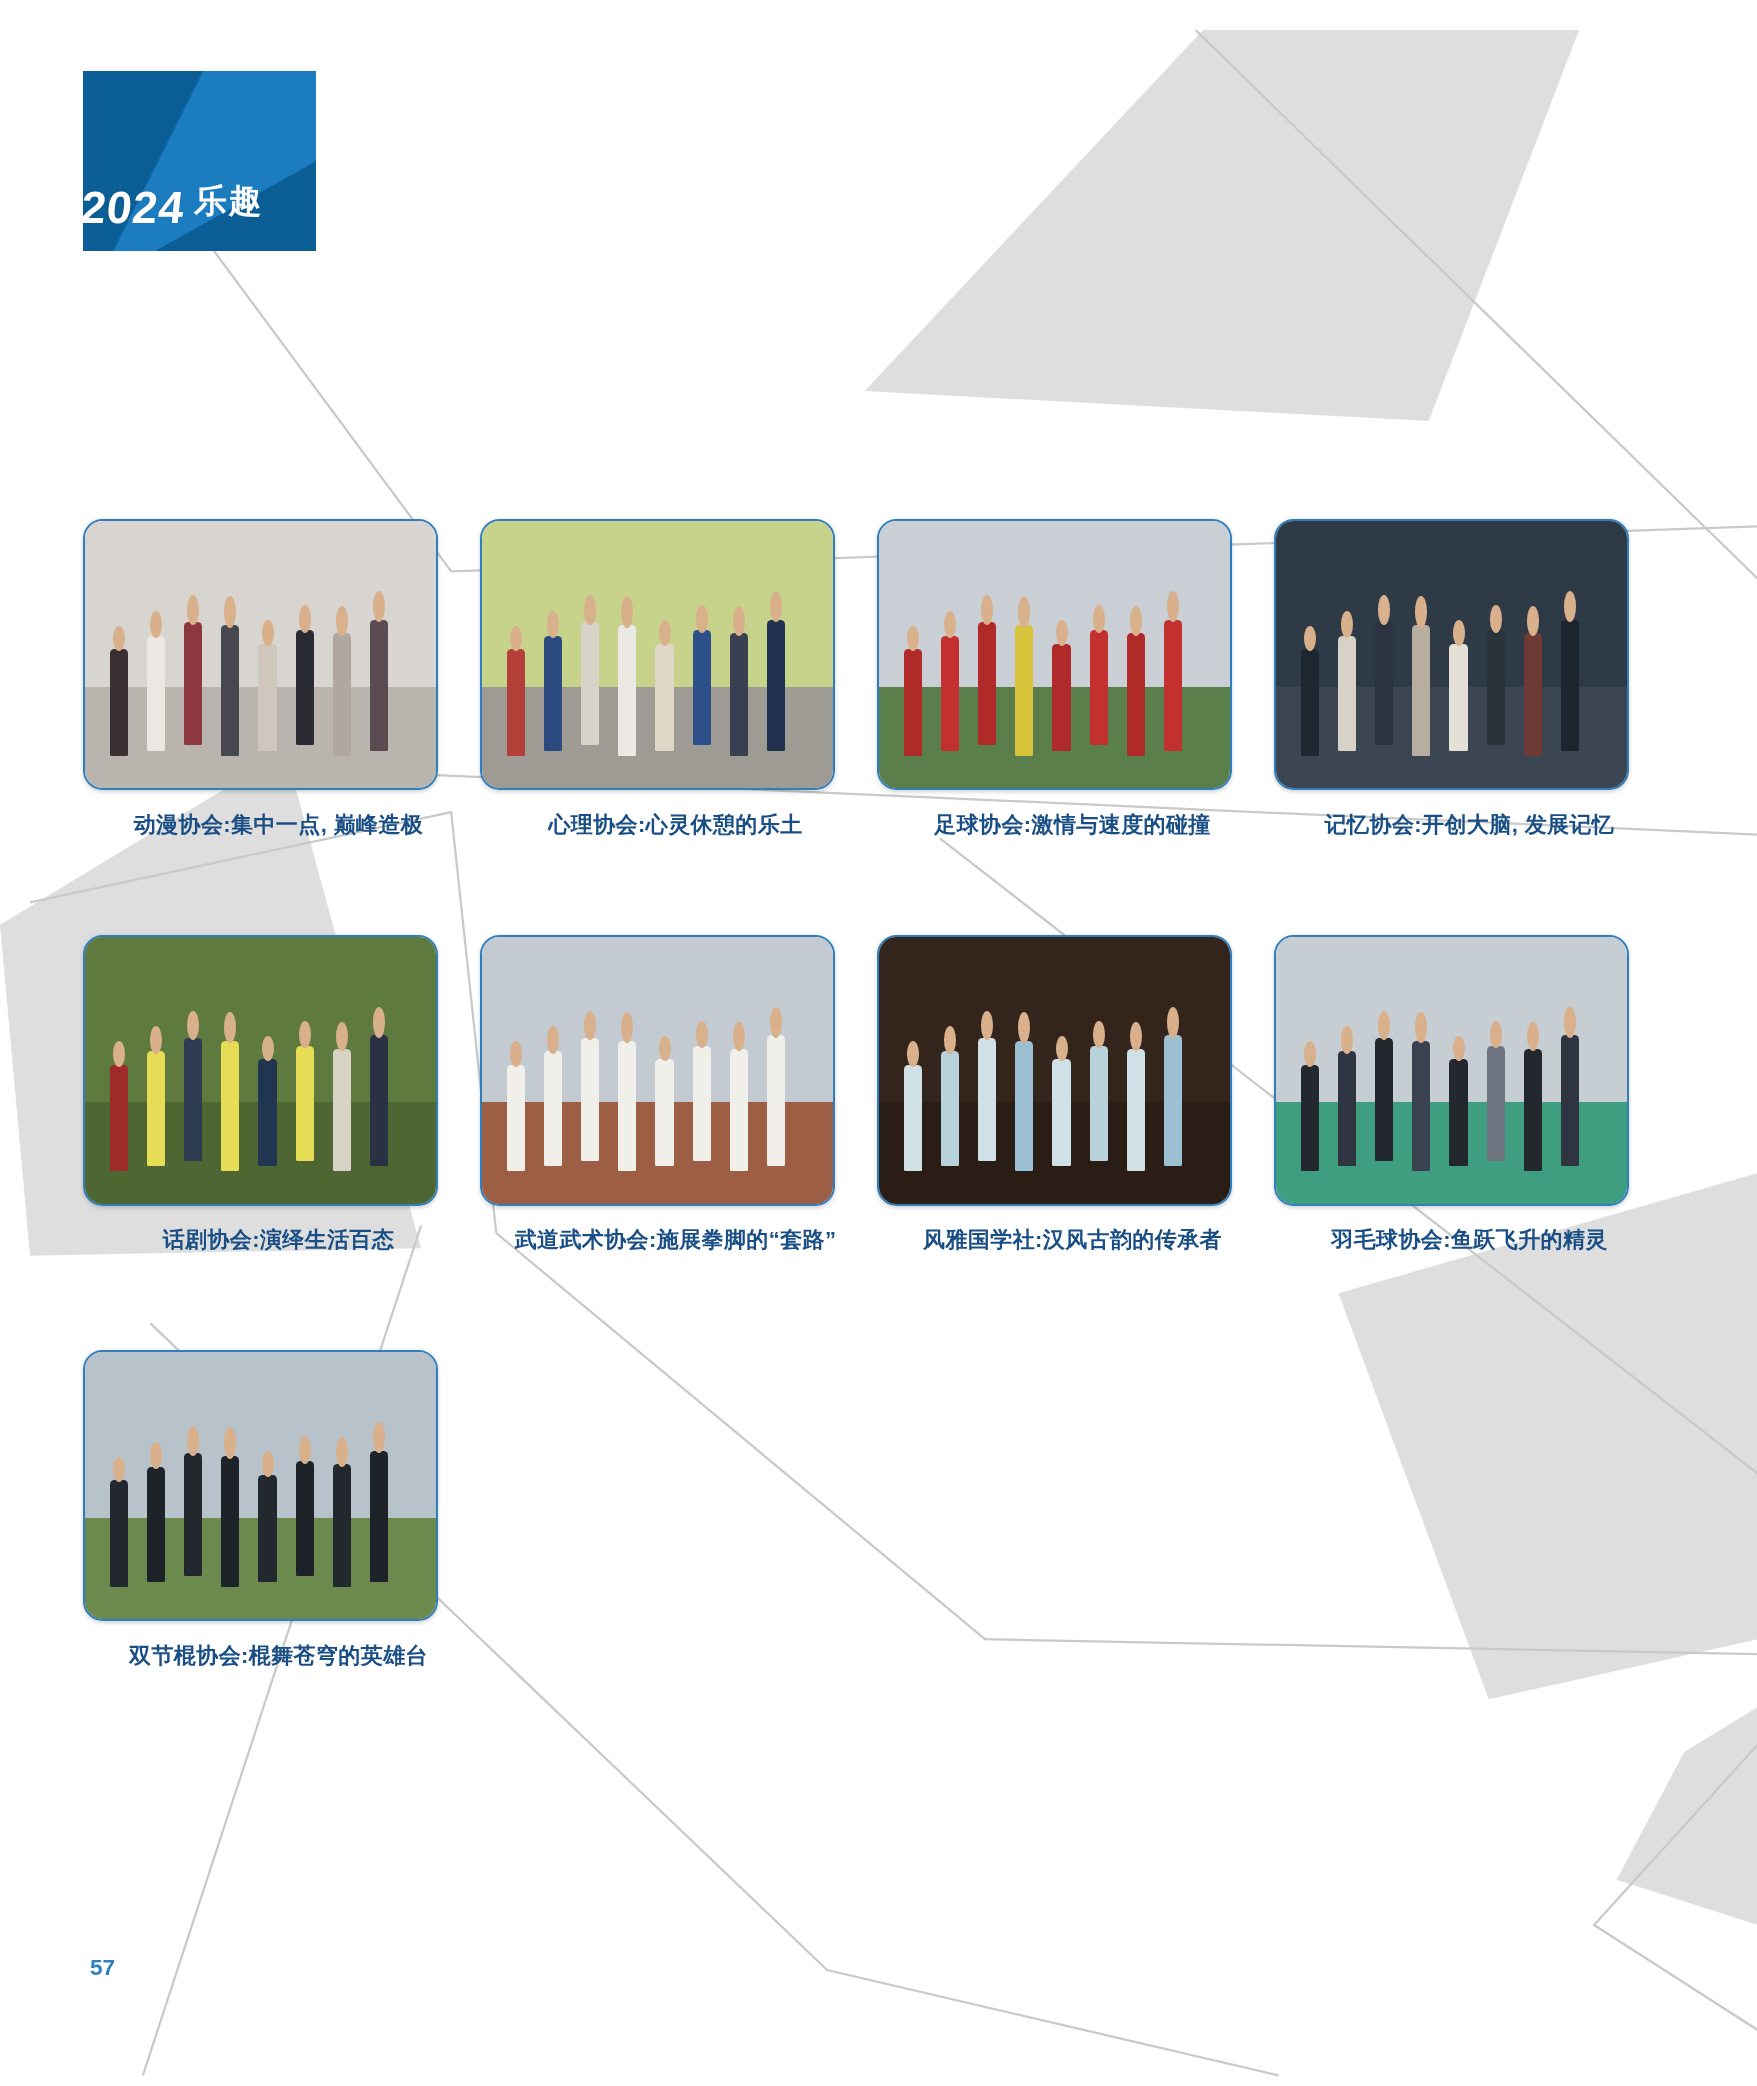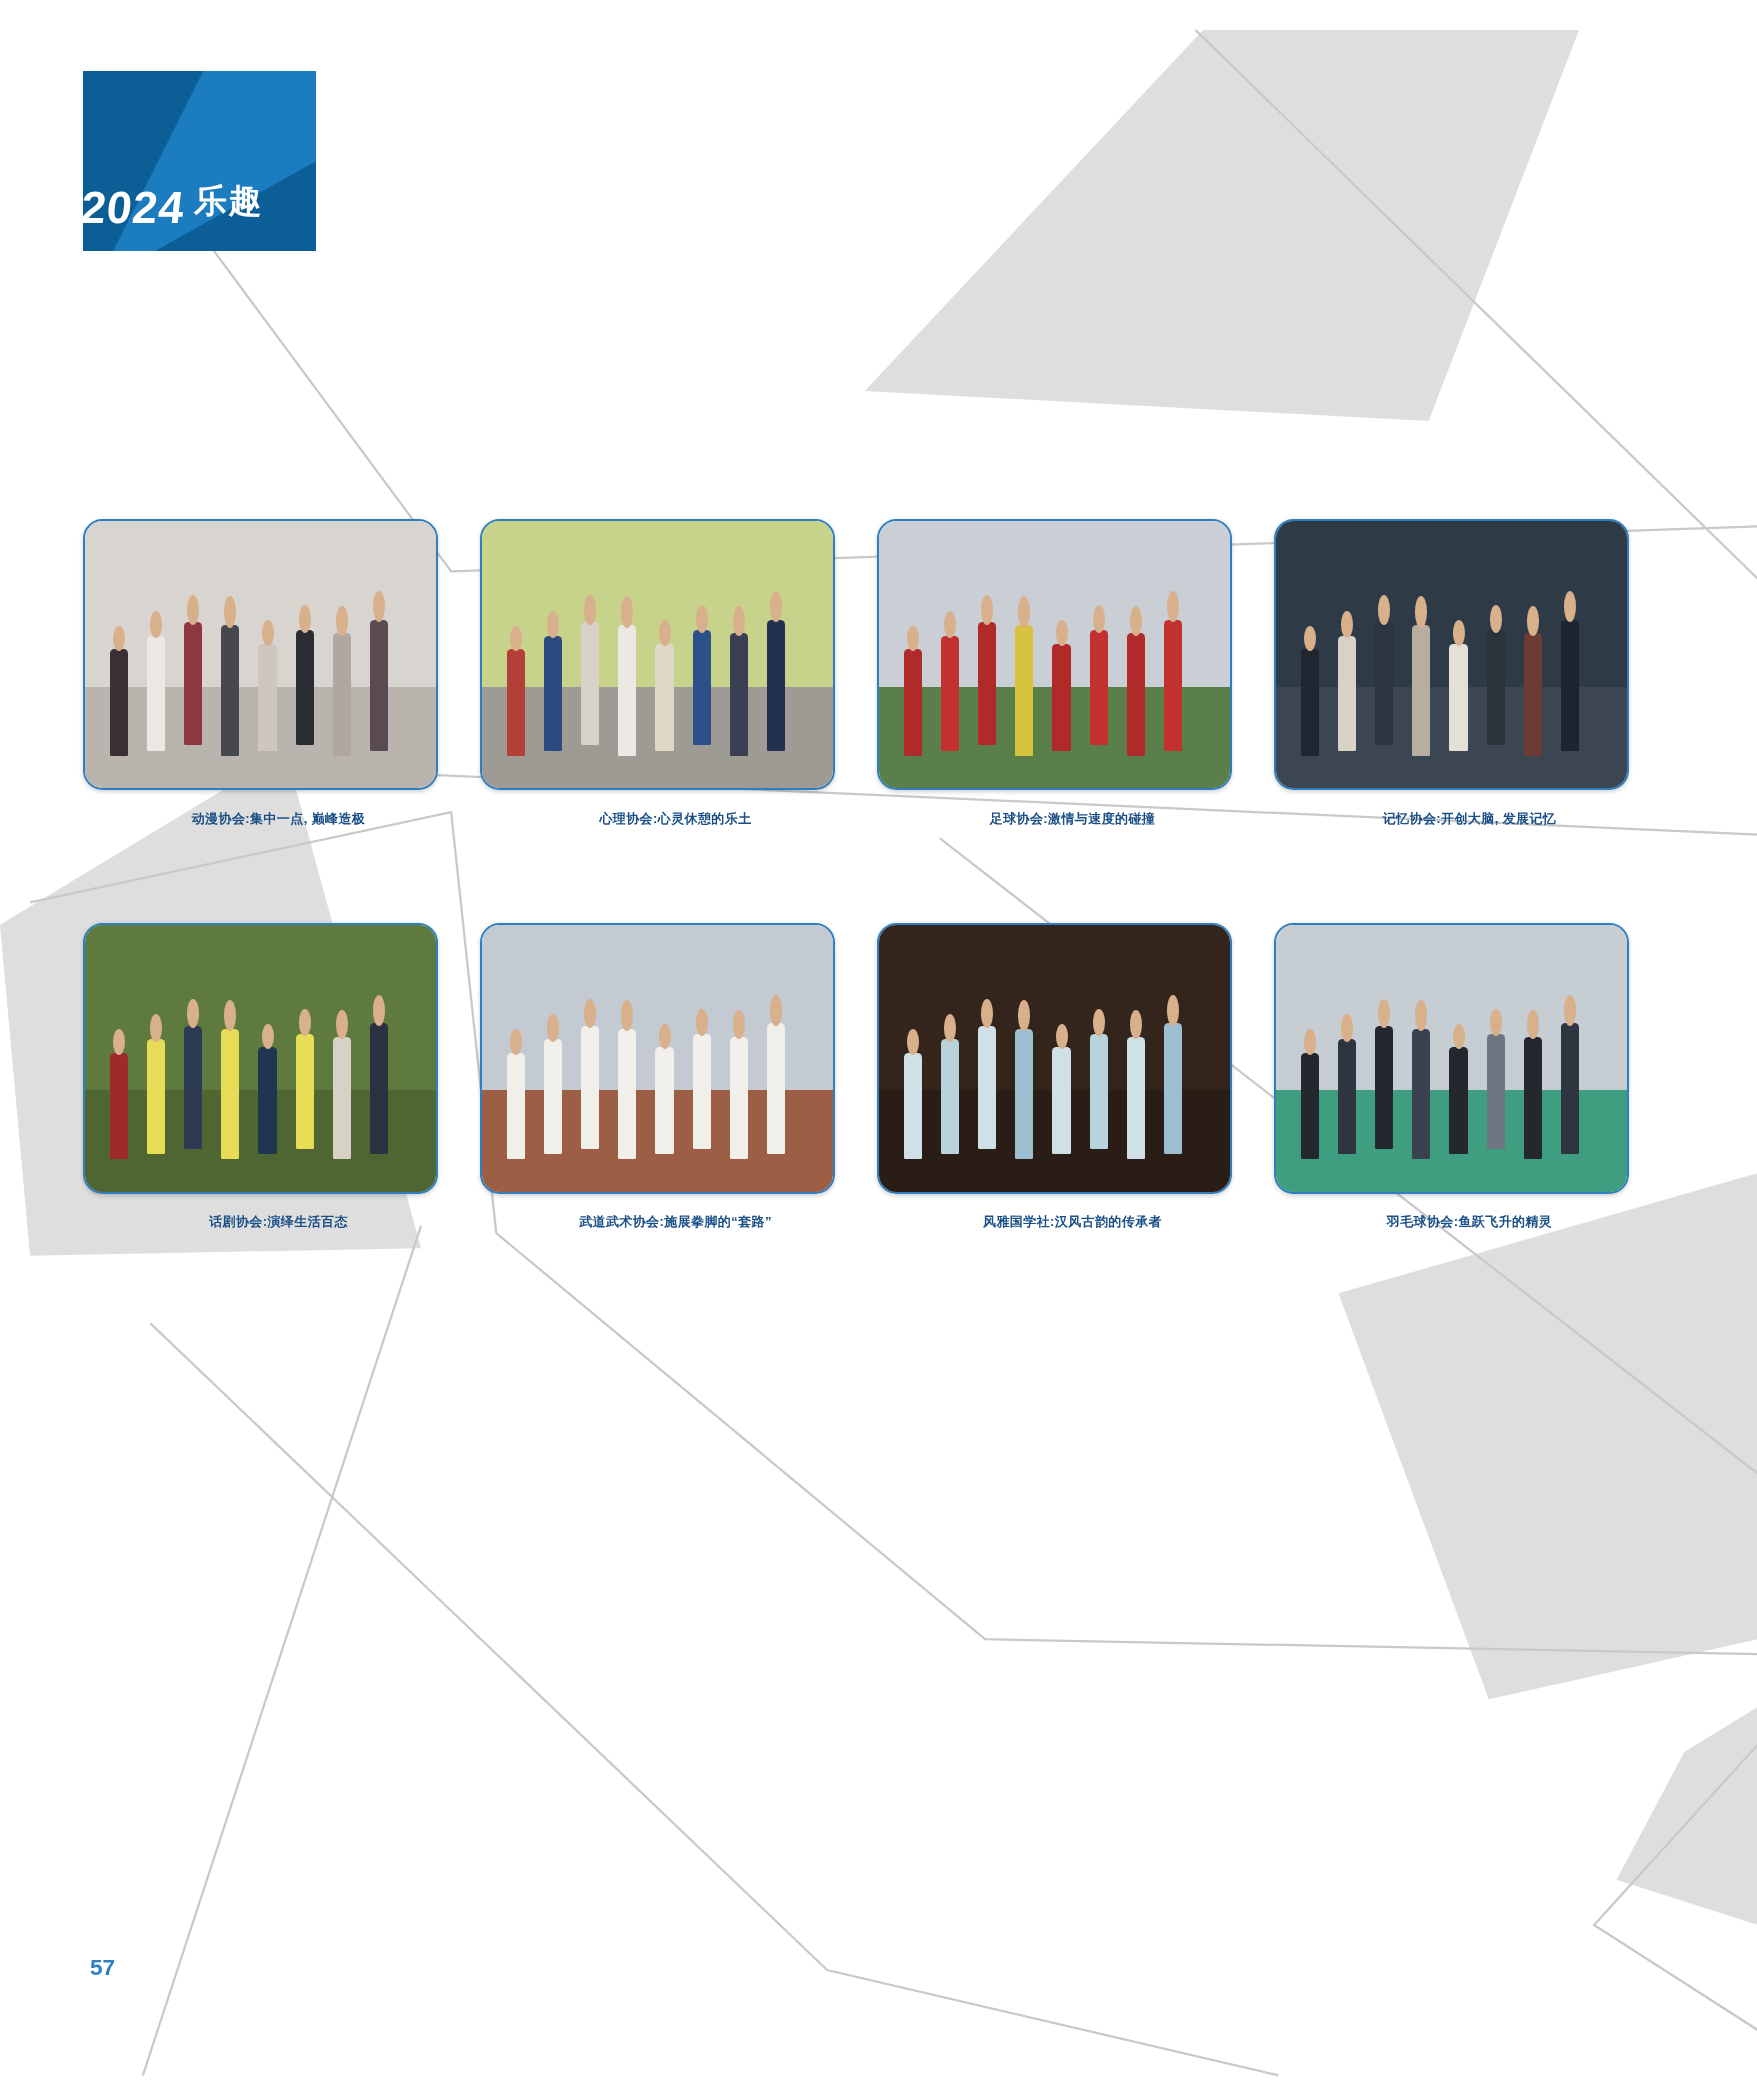--- a/index.html
+++ b/index.html
@@ -95,21 +95,21 @@
     top: -22%;
     width: 66%;
     height: 24%;
     transform: translateX(-50%);
     border-radius: 50%;
     background: #d9b08c;
   }
   .caption {
     margin-top: 19.5px;
     text-align: center;
-    font-size: 13px;
+    font-size: 22px;
     font-weight: bold;
     color: #1a4f86;
     letter-spacing: 0.4px;
     font-family: "Liberation Sans", sans-serif;
   }
 
   
   .page-number {
     position: absolute;
     left: 90px;
@@ -267,16 +267,31 @@
         <div class="fig" style="background: rgb(46, 52, 64); left: 17.6%; bottom: 14%; height: 43%;"></div>
         <div class="fig" style="background: rgb(35, 39, 46); left: 28.2%; bottom: 16%; height: 46%;"></div>
         <div class="fig" style="background: rgb(58, 66, 80); left: 38.8%; bottom: 12%; height: 49%;"></div>
         <div class="fig" style="background: rgb(35, 39, 46); left: 49.4%; bottom: 14%; height: 40%;"></div>
         <div class="fig" style="background: rgb(110, 116, 128); left: 60%; bottom: 16%; height: 43%;"></div>
         <div class="fig" style="background: rgb(35, 39, 46); left: 70.6%; bottom: 12%; height: 46%;"></div>
         <div class="fig" style="background: rgb(46, 52, 64); left: 81.2%; bottom: 14%; height: 49%;"></div>
       </div>
       <div class="caption">羽毛球协会:鱼跃飞升的精灵</div>
     </div>
+    <div class="card">
+      <div class="photo">
+        <div class="sky" style="height: 62%; background: rgb(183, 194, 203);"></div>
+        <div class="ground" style="height: 38%; background: rgb(109, 138, 78);"></div>
+        <div class="fig" style="background: rgb(35, 39, 46); left: 7%; bottom: 12%; height: 40%;"></div>
+        <div class="fig" style="background: rgb(30, 34, 41); left: 17.6%; bottom: 14%; height: 43%;"></div>
+        <div class="fig" style="background: rgb(35, 39, 46); left: 28.2%; bottom: 16%; height: 46%;"></div>
+        <div class="fig" style="background: rgb(30, 34, 41); left: 38.8%; bottom: 12%; height: 49%;"></div>
+        <div class="fig" style="background: rgb(35, 39, 46); left: 49.4%; bottom: 14%; height: 40%;"></div>
+        <div class="fig" style="background: rgb(30, 34, 41); left: 60%; bottom: 16%; height: 43%;"></div>
+        <div class="fig" style="background: rgb(35, 39, 46); left: 70.6%; bottom: 12%; height: 46%;"></div>
+        <div class="fig" style="background: rgb(30, 34, 41); left: 81.2%; bottom: 14%; height: 49%;"></div>
+      </div>
+      <div class="caption">双节棍协会:棍舞苍穹的英雄台</div>
+    </div>
   </div>
 
 <div class="page-number">57</div>
 
 
 </body></html>

